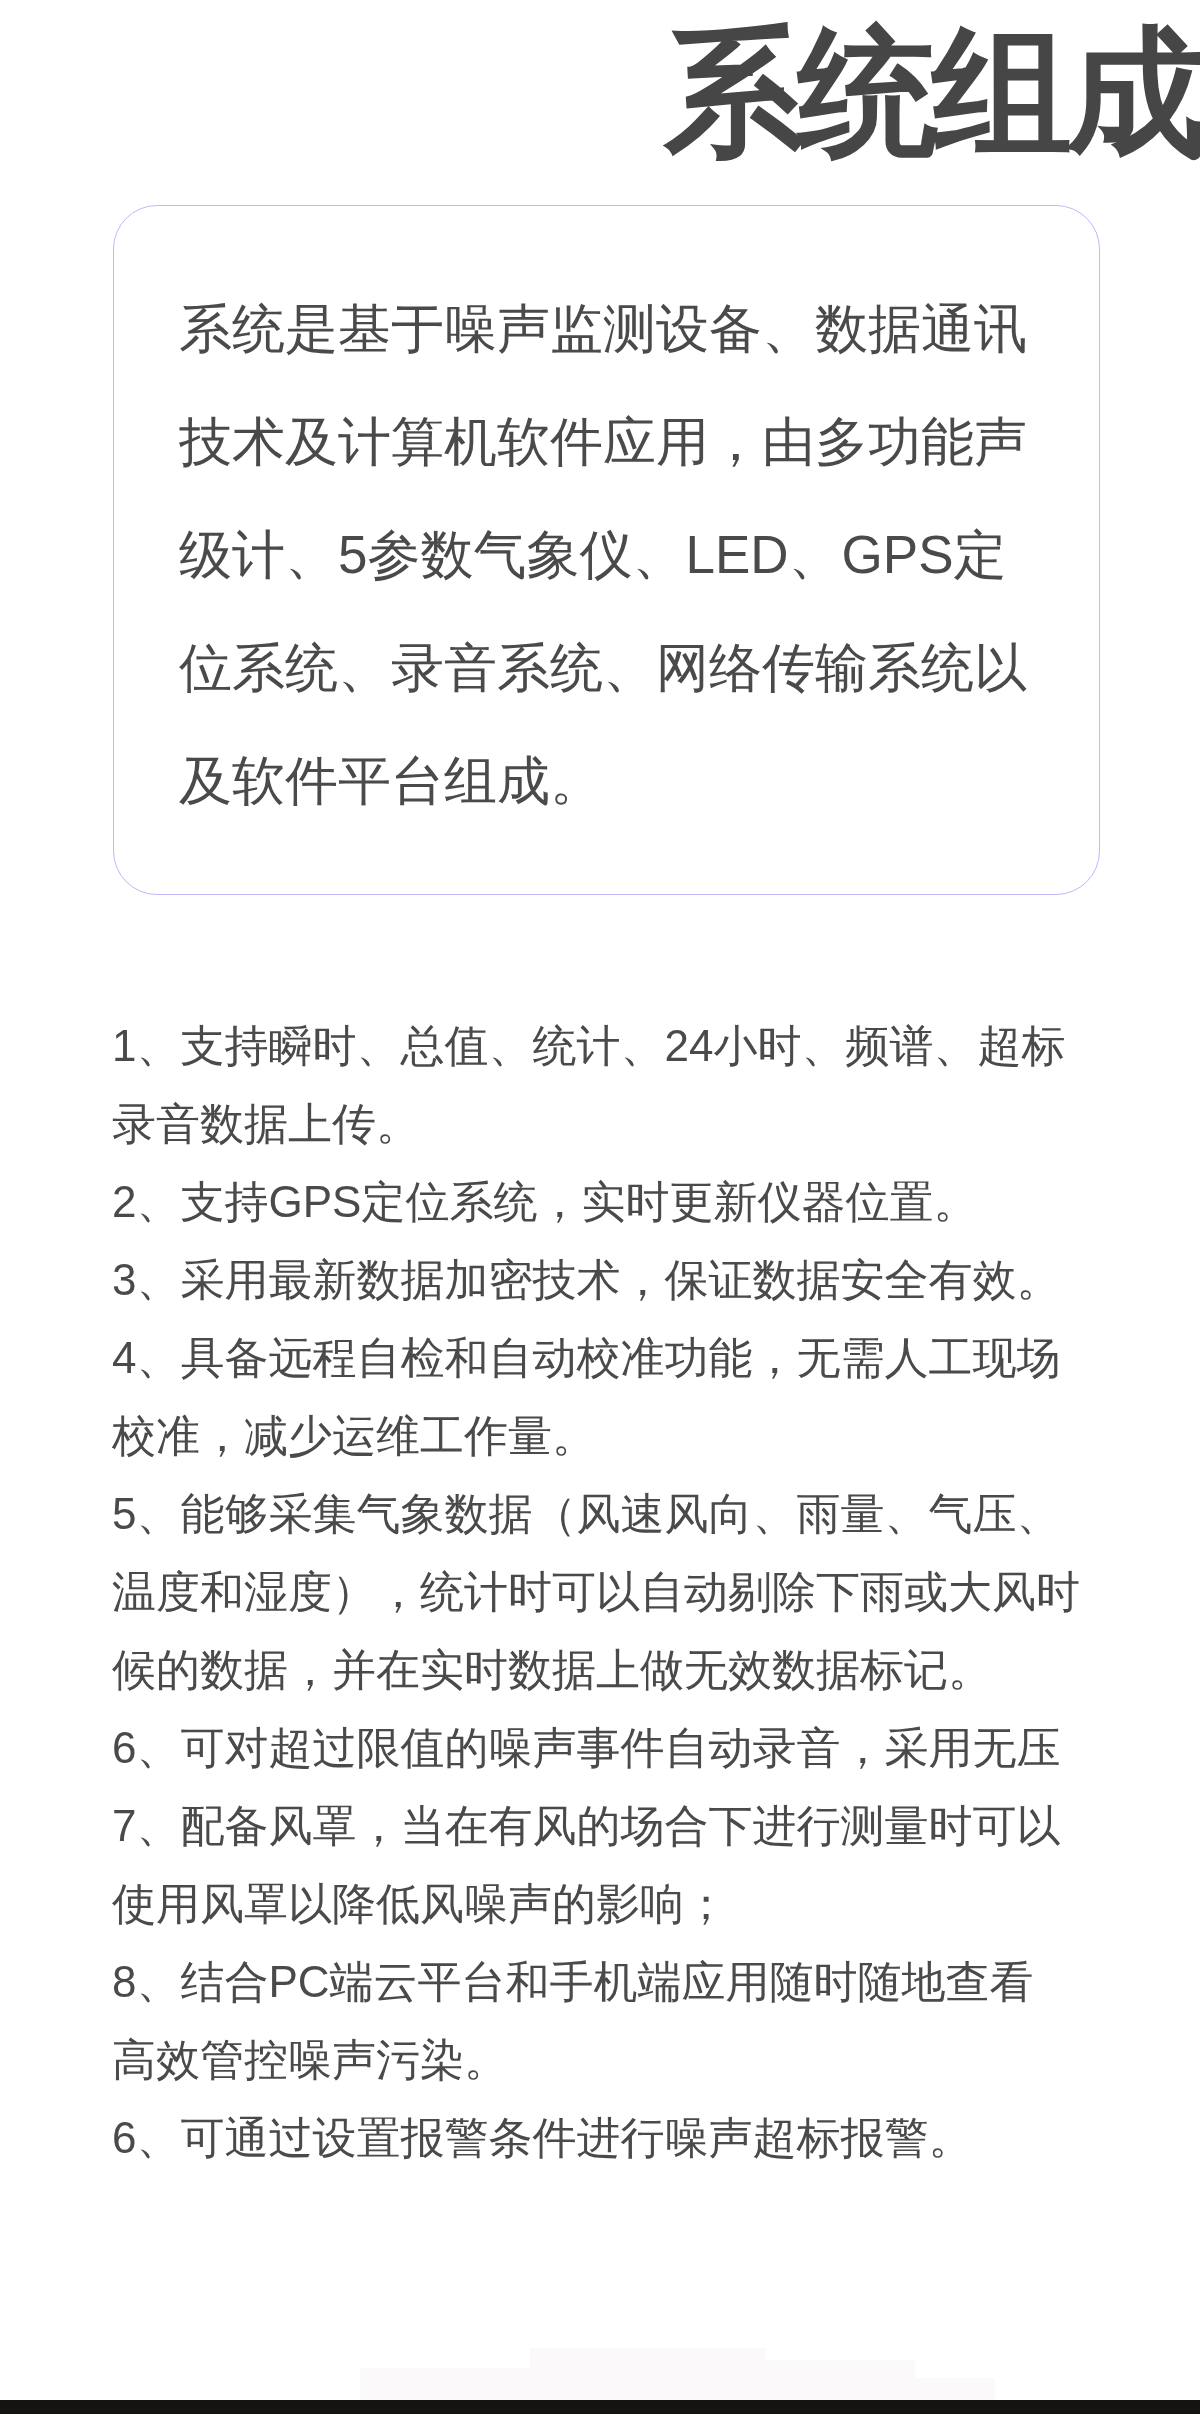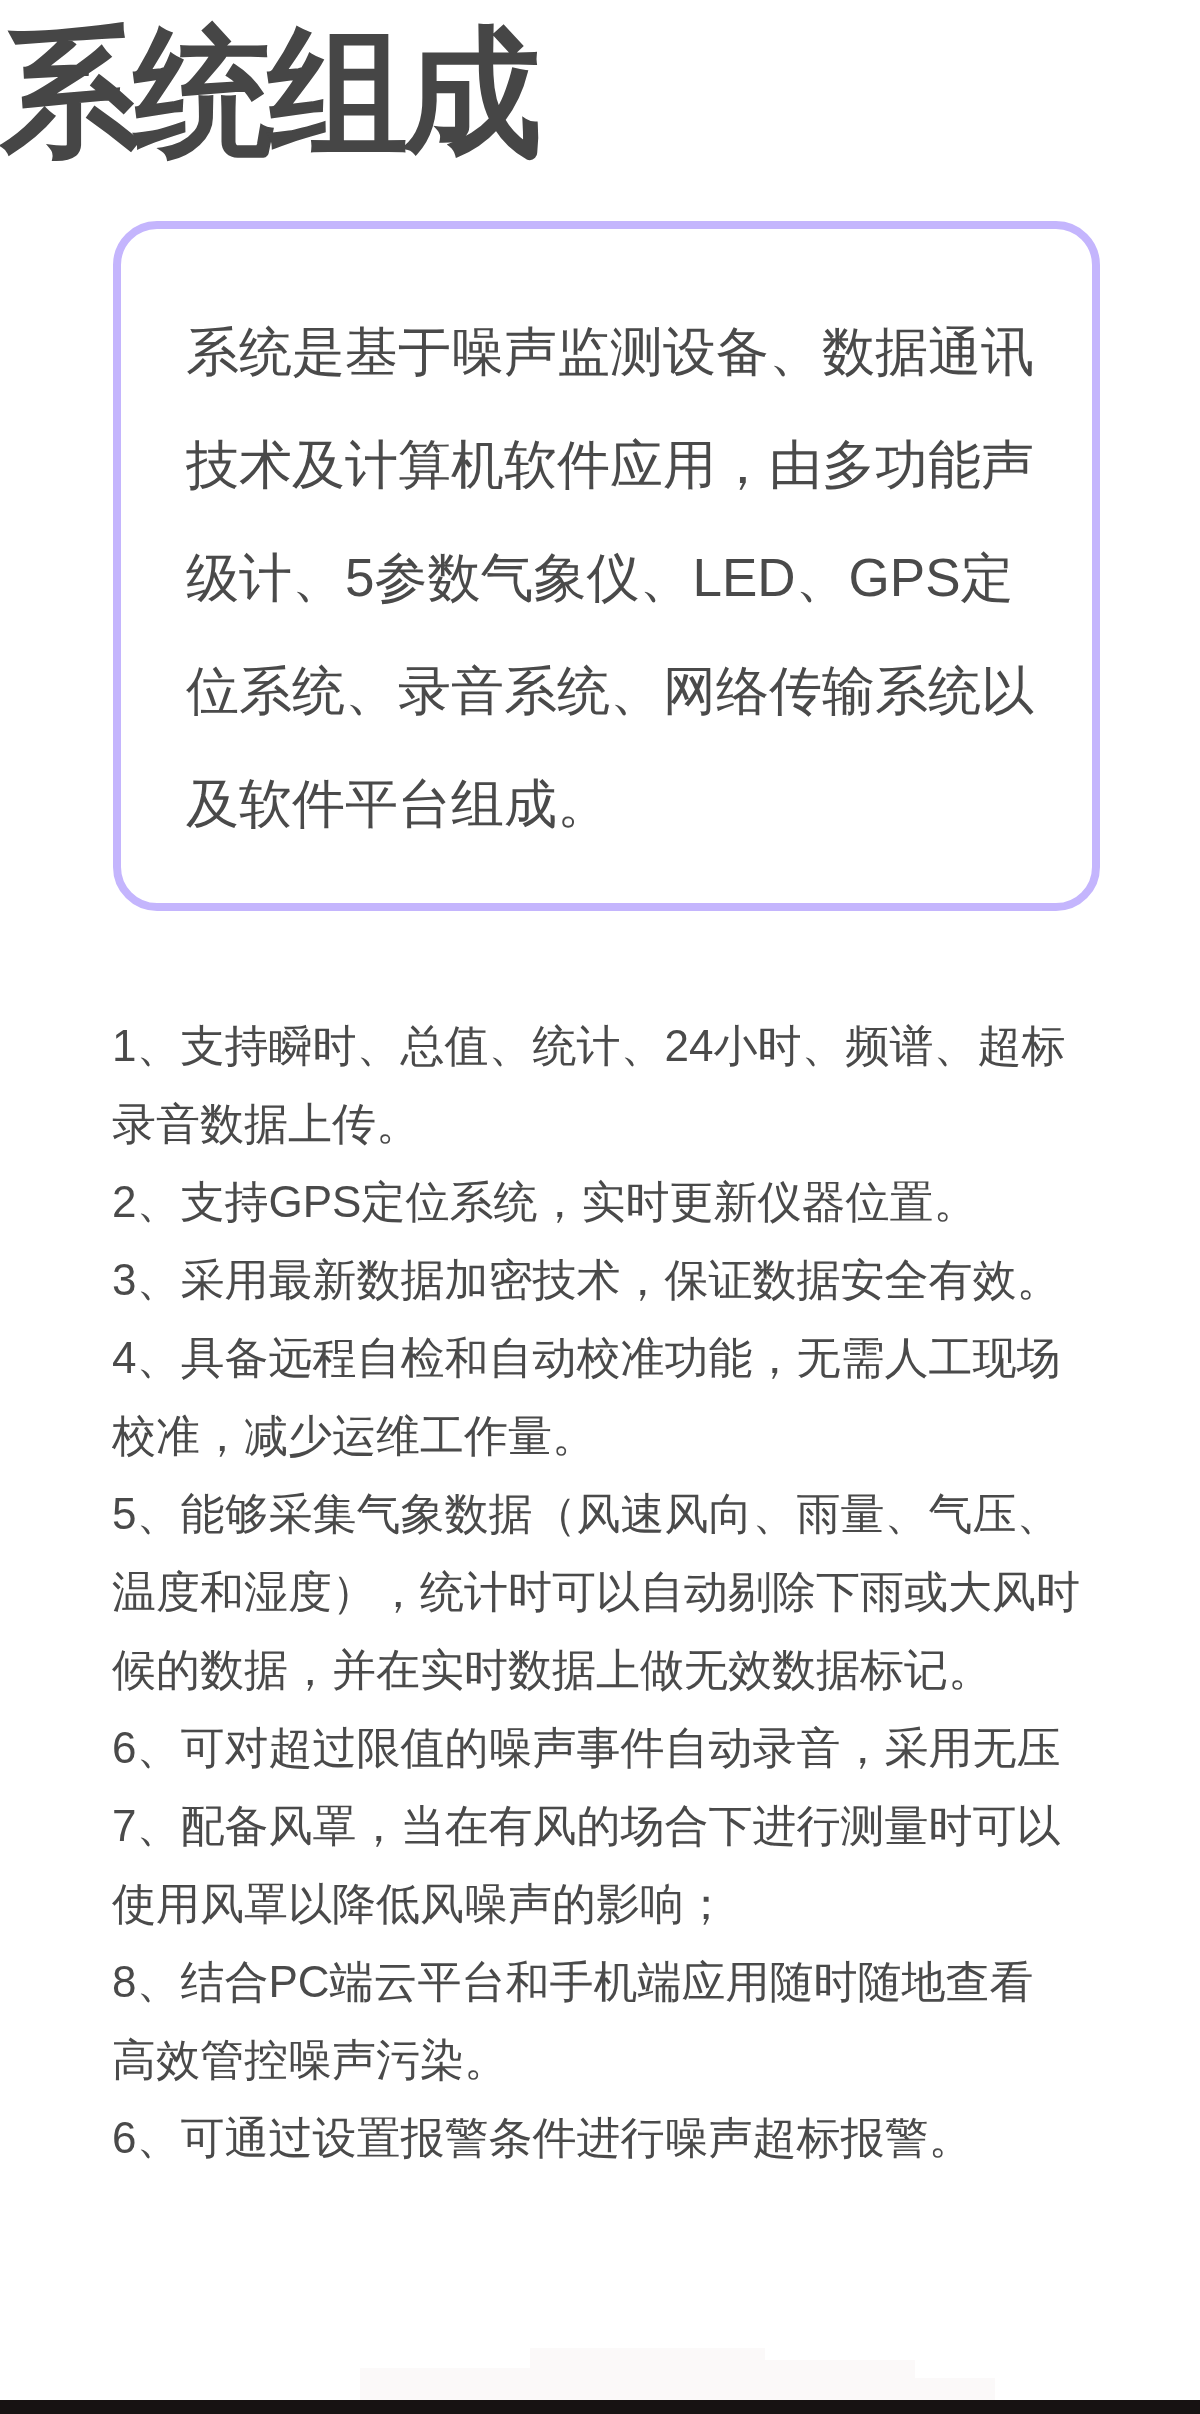--- a/index.html
+++ b/index.html
@@ -14,35 +14,35 @@
     background: #ffffff;
     overflow: hidden;
     font-family: "Liberation Sans", "DejaVu Sans", sans-serif;
     color: #4a4a4a;
   }
   .title {
     position: absolute;
     top: 18px;
     left: 0;
     width: 1200px;
-    text-align: left;
+    text-align: right;
     font-size: 140px;
     line-height: 150px;
     font-weight: 900;
     letter-spacing: -6px;
     color: #464646;
   }
   .intro-box {
     position: absolute;
     left: 113px;
-    top: 221px;
+    top: 205px;
     width: 987px;
     height: 690px;
     box-sizing: border-box;
-    border: 8px solid #c4b5fd;
+    border: 1px solid #c4b5fd;
     border-radius: 44px;
     background: #ffffff;
   }
   .intro-text {
     padding: 66px 40px 0 65px;
     font-size: 53px;
     color: #4a4a4a;
   }
   .intro-text .box-line {
     height: 113px;

